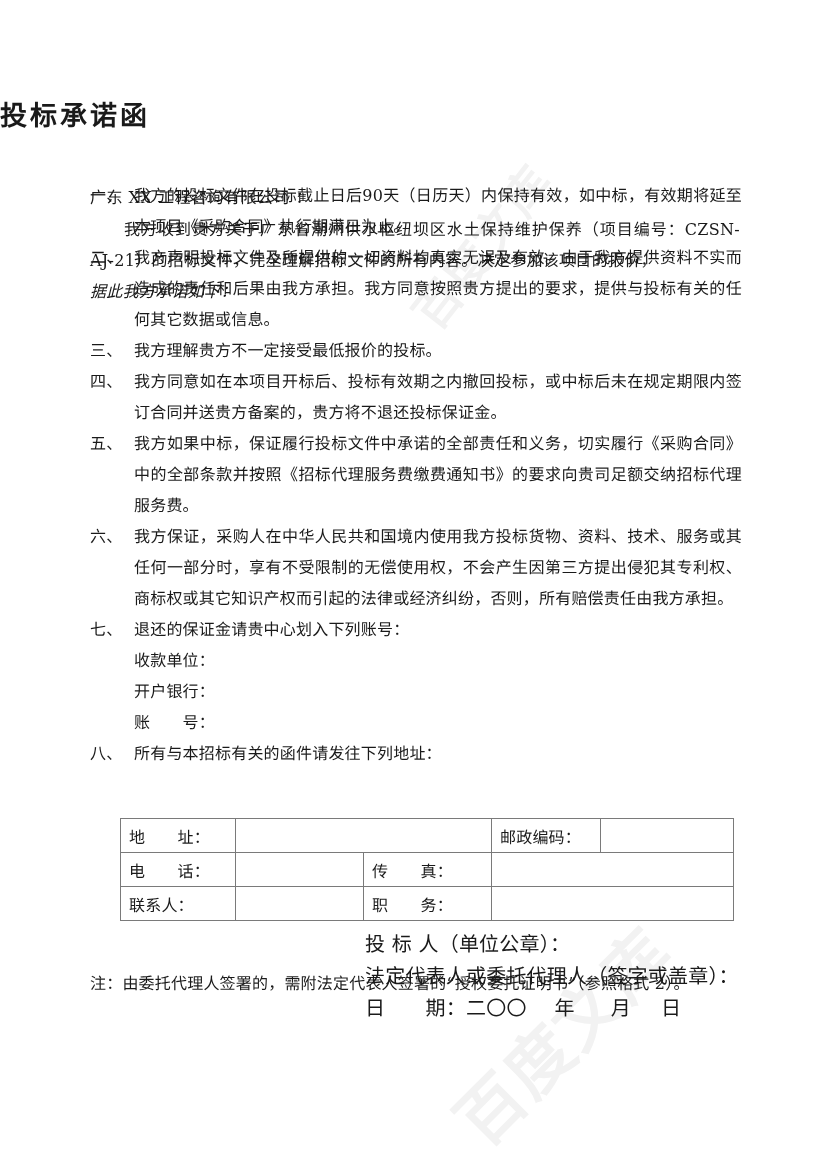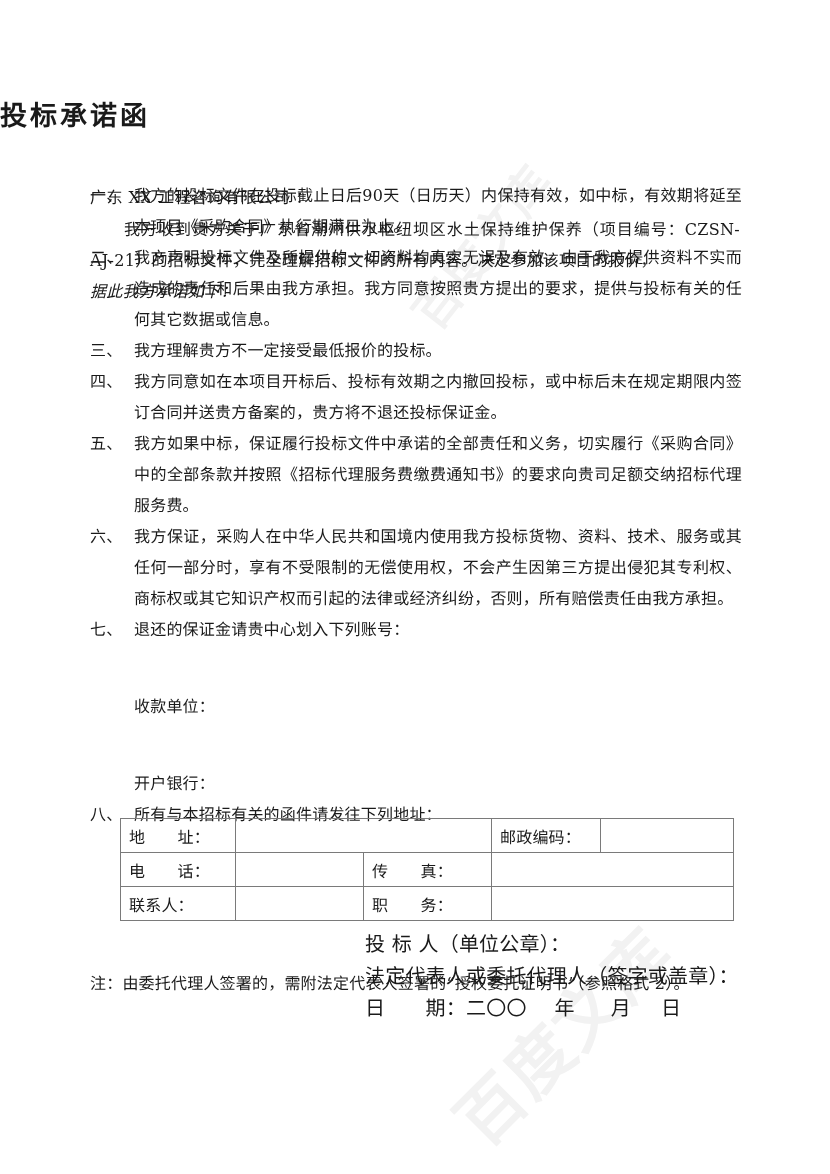--- a/index.html
+++ b/index.html
@@ -123,21 +123,20 @@
     letter-spacing: 0.2px;
   }
   .clause-body {
     display: block;
   }
   .sub-line {
     display: block;
     font-size: 16px;
     line-height: 31px;
     letter-spacing: 0.2px;
-    margin-top: 46px;
   }
 
   
   .contact-table-wrap {
     position: absolute;
     left: 120px;
     top: 818px;
     width: 614px;
   }
   table.contact {
@@ -228,20 +227,21 @@
       <div class="clause">
         <span class="clause-marker">六、</span>
         <span class="clause-body">我方保证，采购人在中华人民共和国境内使用我方投标货物、资料、技术、服务或其任何一部分时，享有不受限制的无偿使用权，不会产生因第三方提出侵犯其专利权、商标权或其它知识产权而引起的法律或经济纠纷，否则，所有赔偿责任由我方承担。</span>
       </div>
 
       <div class="clause">
         <span class="clause-marker">七、</span>
         <span class="clause-body">退还的保证金请贵中心划入下列账号：</span>
         <span class="sub-line">收款单位：</span>
         <span class="sub-line">开户银行：</span>
+        <span class="sub-line">账　　号：</span>
       </div>
 
       <div class="clause">
         <span class="clause-marker">八、</span>
         <span class="clause-body">所有与本招标有关的函件请发往下列地址：</span>
       </div>
 
     </div>
 
     <div class="contact-table-wrap">

